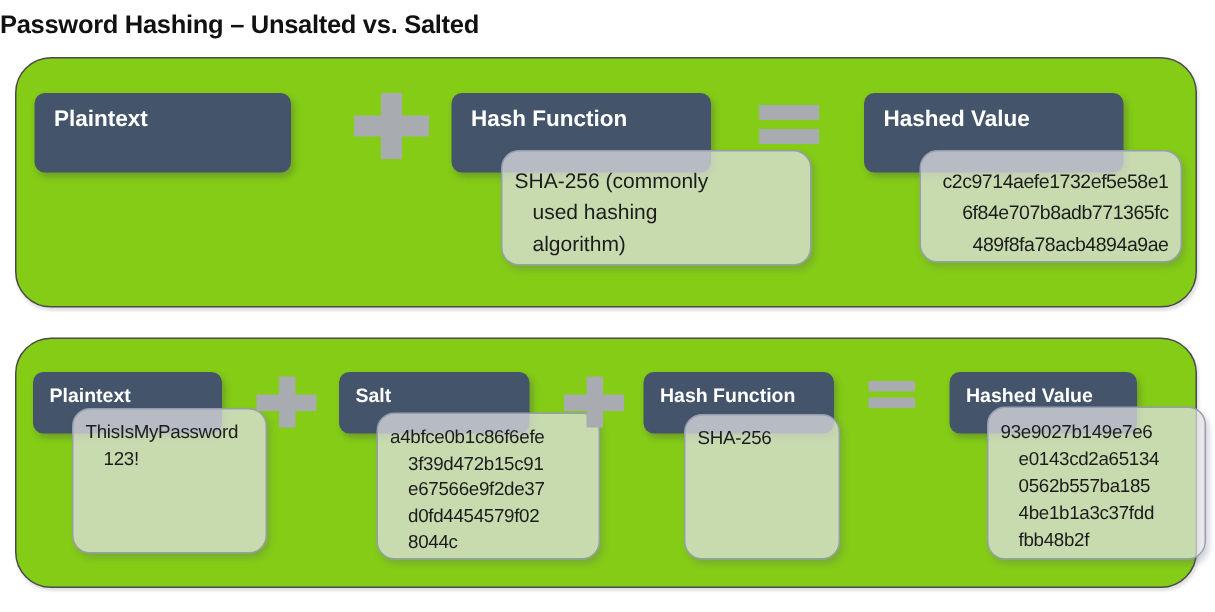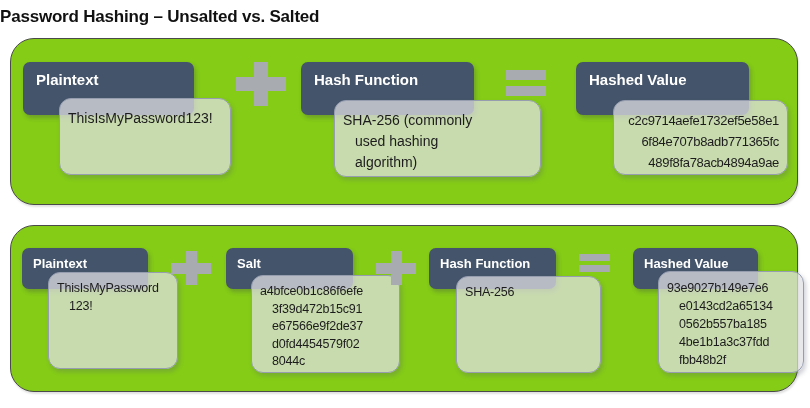--- a/index.html
+++ b/index.html
@@ -62,21 +62,20 @@
 
 <div class="stage">
 
   <div class="title">Password Hashing – Unsalted vs. Salted</div>
 
   <div class="panel panel-top">
 
     <div class="hdr" style="left:12px;top:23px;width:171px;height:53px">
       <span>Plaintext</span>
     </div>
-    <div class="val" style="left:48px;top:59px;width:172px;height:77px">ThisIsMyPassword123!</div>
 
     <div class="plus" style="left:225px;top:23px;width:50px;height:44px">
         <i class="ph"></i>
         <i class="pv"></i>
       </div>
 
     <div class="hdr" style="left:290px;top:23px;width:173px;height:53px">
       <span>Hash Function</span>
     </div>
     <div class="val" style="left:323px;top:61px;width:207px;height:77px">SHA-256 (commonly
@@ -119,21 +118,21 @@
 8044c</div>
 
     <div class="plus sm" style="left:365px;top:25px;width:40px;height:34px">
         <i class="ph"></i>
         <i class="pv"></i>
       </div>
 
     <div class="hdr" style="left:418px;top:22px;width:127px;height:41px">
       <span>Hash Function</span>
     </div>
-    <div class="val" style="left:445px;top:50px;width:145px;height:97px">SHA-256</div>
+    <div class="val" style="left:445px;top:50px;width:104px;height:97px">SHA-256</div>
 
     <div class="eq sm" style="left:568px;top:28px;width:31px">
         <i></i>
         <i></i>
       </div>
 
     <div class="hdr" style="left:622px;top:22px;width:125px;height:41px">
       <span>Hashed Value</span>
     </div>
     <div class="val hash5" style="left:647px;top:45px;width:146px;height:102px">93e9027b149e7e6

